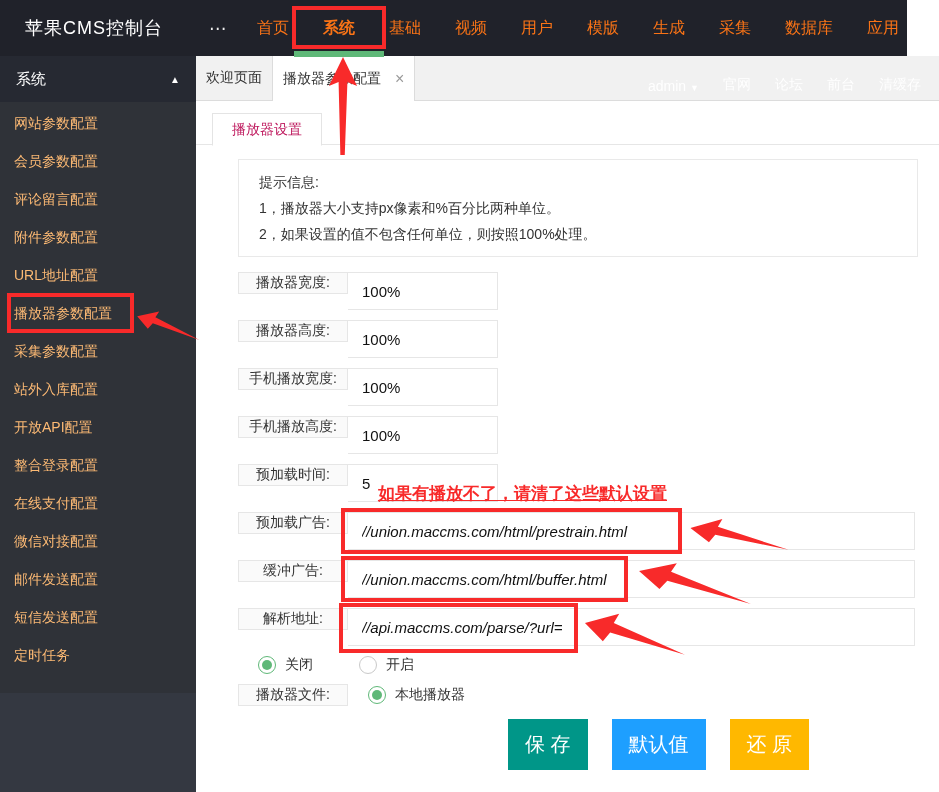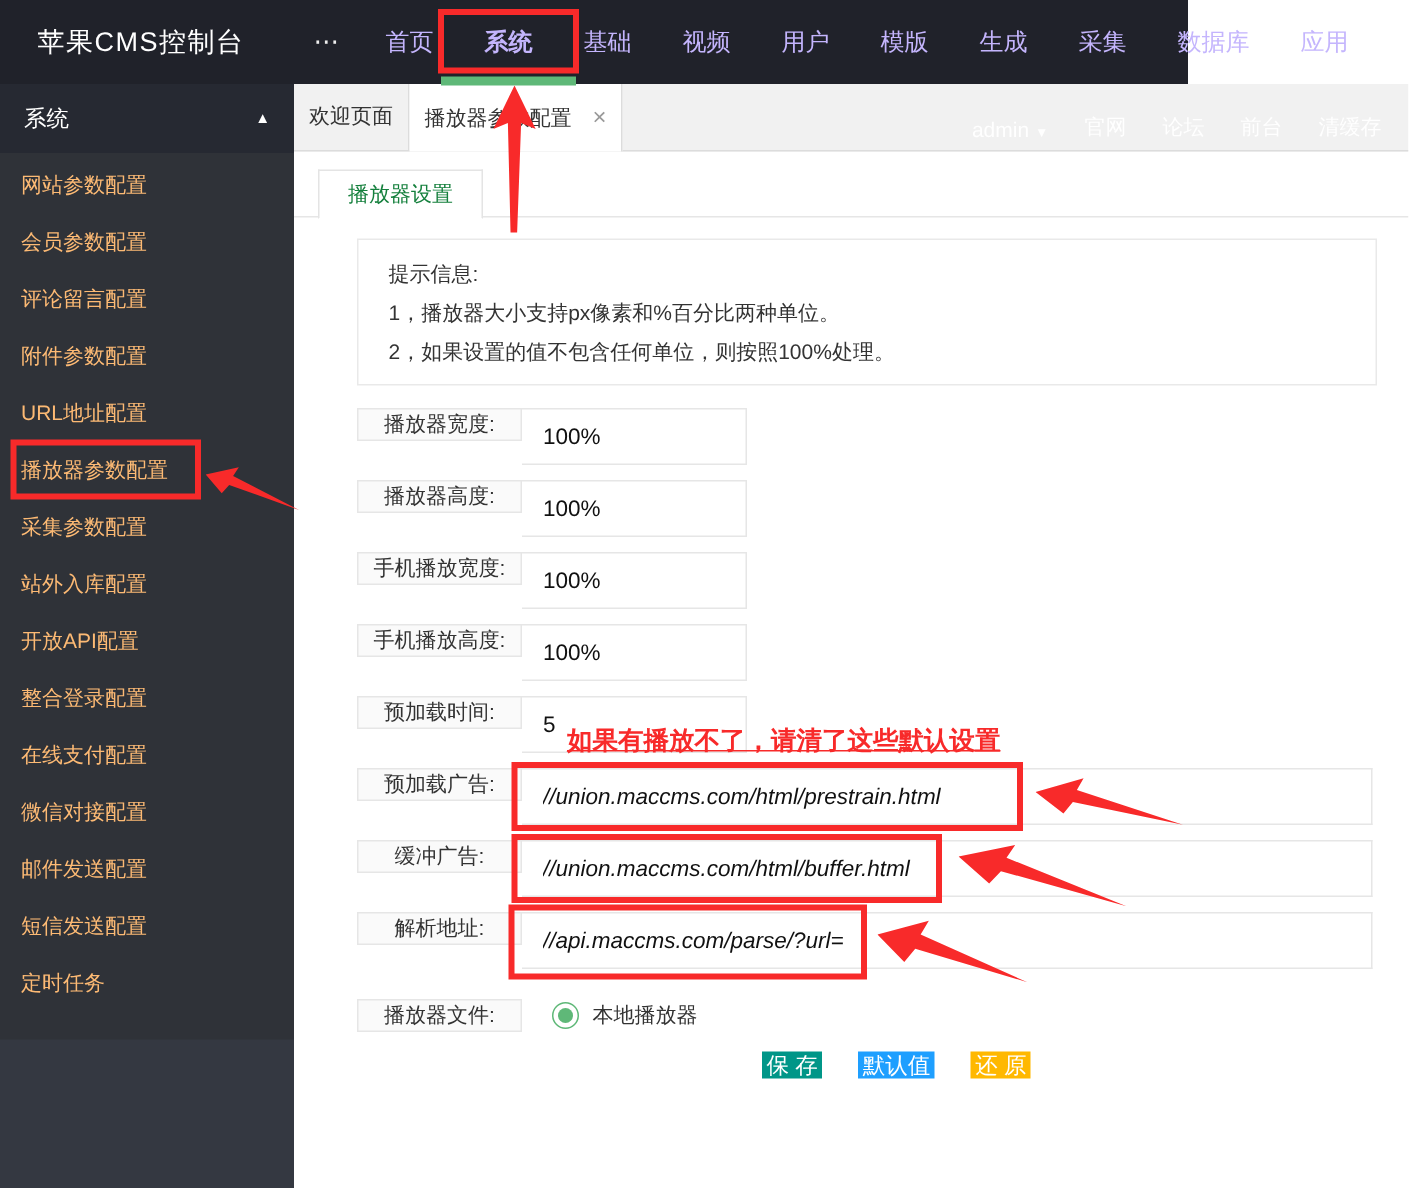--- a/index.html
+++ b/index.html
@@ -1,26 +1,26 @@
 <!DOCTYPE html>
 <html><head>
 <meta charset="utf-8">
 <style>
   html,body{margin:0;padding:0;}
   body{
     width:939px;height:792px;position:relative;overflow:hidden;
     font-family:"Liberation Sans","DejaVu Sans",sans-serif;background:#fff;
   }
   
-  .header{position:absolute;left:0;top:0;width:792px;height:56px;background:#20222A;
+  .header{position:absolute;left:0;top:0;width:907px;height:56px;background:#20222A;
     display:flex;align-items:center;color:#fff;z-index:3;}
   .logo{font-size:18px;margin-left:25px;letter-spacing:1px;white-space:nowrap;}
   .dots{margin-left:46px;font-size:17px;color:#eee;letter-spacing:2px;cursor:pointer;}
   .nav{display:flex;margin-left:12px;height:56px;}
-  .nav-item{position:relative;font-size:16px;color:#c4b5fd;padding:0 17px;height:56px;
+  .nav-item{position:relative;font-size:16px;color:#f97316;padding:0 17px;height:56px;
     display:flex;align-items:center;cursor:pointer;white-space:nowrap;}
   .nav-item.active{font-weight:700;}
   .nav-redbox{position:absolute;left:-14px;right:-14px;top:6px;bottom:7px;
     border:4px solid #f82a2a;pointer-events:none;}
   .nav-green{position:absolute;left:-12px;right:-12px;bottom:-1px;height:6px;
     background:#5FB878;pointer-events:none;}
   
   .sidebar{position:absolute;left:0;top:56px;width:196px;height:736px;background:#2F3238;
     display:flex;flex-direction:column;z-index:2;}
   .side-head{height:46px;background:#262932;color:#fff;display:flex;align-items:center;
@@ -47,21 +47,21 @@
     font-size:14px;}
   .userbar .item{cursor:pointer;white-space:nowrap;}
   .ub-caret{font-size:9px;margin-left:4px;}
   .tab-arrow{position:absolute;left:132px;top:1px;width:30px;height:100px;z-index:30;
     pointer-events:none;}
   
   .subtabs{margin-top:12px;padding-left:16px;border-bottom:1px solid #e6e6e6;height:32px;
     box-sizing:border-box;}
   .subtab{display:inline-block;height:31px;line-height:31px;padding:0 19px;background:#fff;
     border:1px solid #e4e4e4;border-bottom:1px solid #fff;margin-bottom:-1px;font-size:14px;
-    color:#15803d;cursor:pointer;}
+    color:#be185d;cursor:pointer;}
   
   .content{position:relative;padding:14px 0 0 42px;}
   .notice{width:638px;border:1px solid #e9e9e9;padding:9px 20px;font-size:14px;color:#333;
     line-height:26px;background:#fff;}
   .frow{display:flex;margin-top:10px;position:relative;}
   .frow.first{margin-top:15px;}
   .flabel{width:110px;height:22px;box-sizing:border-box;border:1px solid #e6e6e6;
     background:#fafafa;display:flex;align-items:center;justify-content:center;
     font-size:14px;color:#333;flex:0 0 auto;white-space:nowrap;}
   .finput{height:38px;box-sizing:border-box;border:1px solid #e6e6e6;border-left:none;
@@ -72,21 +72,21 @@
   .wide .finput{width:567px;}
   .italic input{font-style:italic;}
   .radios{display:flex;align-items:center;margin-left:20px;gap:46px;}
   .radio{display:flex;align-items:center;gap:9px;font-size:14px;color:#333;cursor:pointer;}
   .rdot{width:18px;height:18px;border-radius:50%;border:1px solid #5FB878;position:relative;
     box-sizing:border-box;background:#fff;flex:0 0 auto;}
   .rdot.on::after{content:"";position:absolute;left:3px;top:3px;width:10px;height:10px;
     border-radius:50%;background:#5FB878;}
   .rdot.off{border-color:#c9c9c9;}
   .btns{margin:13px 0 0 270px;display:flex;gap:24px;}
-  .btn{height:18px;padding:0 3px;color:#fff;font-size:15px;display:flex;align-items:center;
+  .btn{height:51px;padding:0 17px;color:#fff;font-size:20px;display:flex;align-items:center;
     border:none;cursor:pointer;font-family:inherit;white-space:nowrap;}
   .btn-save{background:#009688;}
   .btn-default{background:#1E9FFF;}
   .btn-restore{background:#FFB800;}
   
   .redbox{position:absolute;border:4px solid #f82a2a;box-sizing:border-box;z-index:20;
     pointer-events:none;}
   .rb-1{left:103px;top:-4px;width:341px;height:46px;}
   .rb-2{left:103px;top:-4px;width:287px;height:46px;}
   .rb-3{left:101px;top:-5px;width:239px;height:50px;}
@@ -257,20 +257,30 @@
         </div>
       <span class="redbox rb-3"></span>
       <span class="ann-arrow aa-3">
         <svg class="arrow-shape" viewBox="0 0 110 34" preserveAspectRatio="none">
           <polygon points="0,16 34,1 30,11 110,30 28,21 22,31" fill="#f82a2a"></polygon>
         </svg>
       </span>
     </div>
 
     <div class="frow">
+      <div class="radios">
+        <span class="radio">
+          <span class="rdot on"></span>
+          <span>关闭</span>
+        </span>
+        <span class="radio">
+          <span class="rdot off"></span>
+          <span>开启</span>
+        </span>
+      </div>
     </div>
 
     <div class="frow">
       <div class="flabel">播放器文件:</div>
       <div class="radios">
         <span class="radio">
           <span class="rdot on"></span>
           <span>本地播放器</span>
         </span>
       </div>

